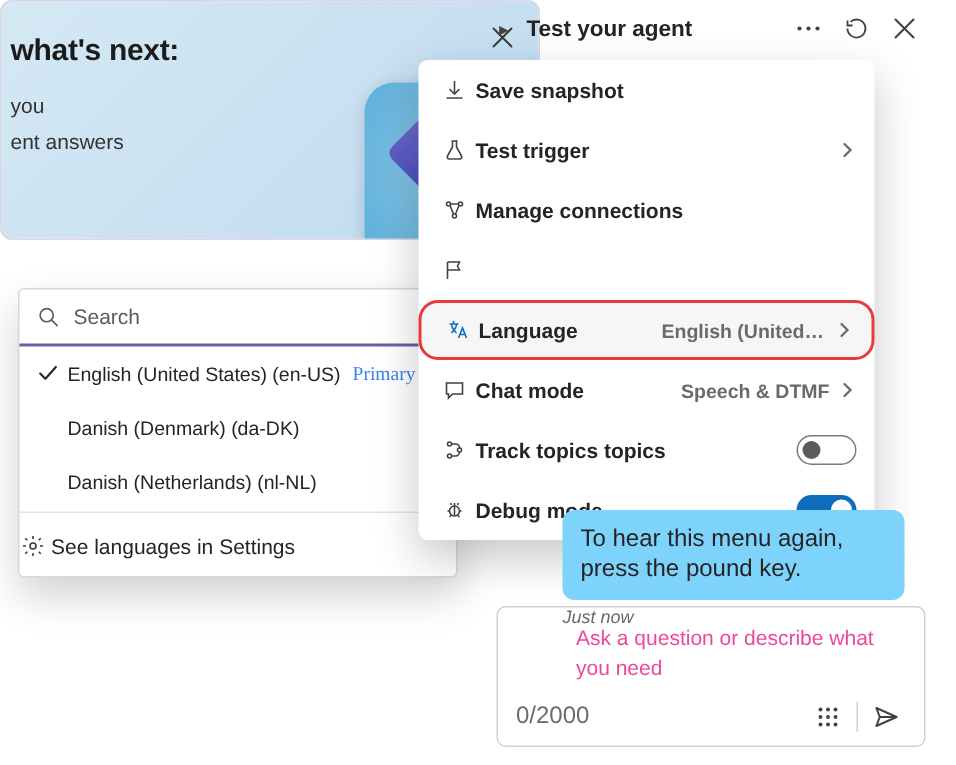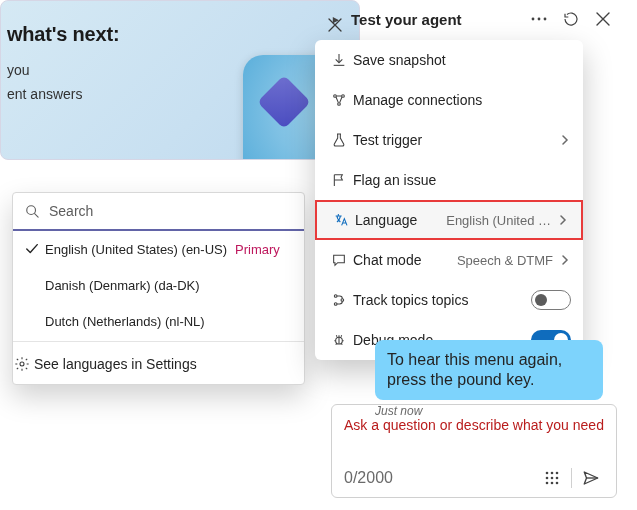--- a/index.html
+++ b/index.html
@@ -24,57 +24,57 @@
 
   
   .lang-pop{ position:absolute; left:12px; top:192px; width:293px; border:1px solid #d8d8d8;
              border-radius:4px; background:#fff; box-shadow:0 12px 28px rgba(0,0,0,0.18);}
   .lang-search{ display:flex; align-items:center; height:38px; padding:0 12px; border-bottom:2px solid #6264a7;}
   .lang-search input{ flex:1; border:none; outline:none; font-size:14px; margin-left:8px; color:#242424;}
   .lang-search input::placeholder{color:#5c5c5c;}
   .lang-item{ display:flex; align-items:center; height:36px; padding:0 12px; font-size:13px; cursor:pointer;}
   .check{ width:20px; color:#242424; display:flex; align-items:center; }
   .spacer20{ width:20px; }
-  .lang-primary{ color:#be185d; margin-left:8px;}
+  .lang-primary{ color:#3b82f6; margin-left:8px;font-family:Liberation Serif, serif;}
   .lang-divider{ height:1px;background:#e4e4e4;margin:2px 0;}
   .lang-settings{ display:flex; align-items:center; height:40px; padding:0 1px; cursor:pointer;}
   .lang-settings .gear{width:20px;display:flex;align-items:center;}
 
   
   .panel{ position:absolute; right:20px; top:2px; width:290px; }
   .panel-head{ display:flex; align-items:center; height:34px; padding:0 2px 0 6px;}
   .panel-title{ font-weight:600; font-size:15px; flex:1; display:flex; align-items:center;}
   .panel-title .collapse{ width:14px; color:#424242; font-size:11px; margin-right:4px;}
   .panel-actions{ display:flex; gap:8px; color:#424242;}
   .ibtn{ width:24px;height:24px;display:flex;align-items:center;justify-content:center;border-radius:4px;cursor:pointer;}
 
   
-  .menu{ position:absolute; right:54px; top:40px; width:268px; background:#fff; border-radius:6px;
-         box-shadow:0 12px 30px rgba(0,0,0,0.22);}
+  .menu{ position:absolute; right:54px; top:40px; width:304px; background:#fff; border-radius:6px;
+         box-shadow:0 12px 30px rgba(0,0,0,0.22);font-weight:bold;}
   .menu-item{ display:flex; align-items:center; height:40px; padding:0 12px; cursor:pointer; position:relative;}
-  .menu-item.hl{ border:2px solid #e83a3a; border-radius:0; background:#f6f6f6;}
+  .menu-item.hl{ border:2px solid #e83a3a; border-radius:13px; background:#f6f6f6;}
   .mi-icon{ width:24px; display:flex; align-items:center; justify-content:center; }
   .mi-label{ flex:1; margin-left:2px;}
   .mi-right{ color:#6a6a6a; font-size:13px; margin-right:6px; white-space:nowrap; max-width:110px; overflow:hidden; text-overflow:ellipsis;}
   .chev{ color:#6a6a6a;}
 
   
   .toggle{ width:40px; height:20px; border-radius:10px; position:relative;}
   .toggle.off{ border:1px solid #7a7a7a; background:#fff;}
   .toggle.off::after{content:"";position:absolute;width:12px;height:12px;border-radius:50%;background:#5c5c5c;left:3px;top:3px;}
   .toggle.on{ background:#0f6cbd;}
   .toggle.on::after{content:"";position:absolute;width:14px;height:14px;border-radius:50%;background:#fff;right:3px;top:3px;}
 
   
   .chat-bubble{position:absolute; right:34px; top:340px; width:228px; background:#7dd3fc; border-radius:8px;
                padding:10px 12px; font-size:16px; line-height:20px;}
   .chat-time{ position:absolute; right:34px; top:404px; width:228px; color:#6a6a6a; font-size:12px;font-style:italic;}
   .chat-input{ position:absolute; right:20px; bottom:12px; width:286px; border:1px solid #d0d0d0; border-radius:6px;
                padding:10px 12px 6px 12px;}
-  .chat-input .ta{ min-height:40px; color:#b91c1c; font-size:14px; line-height:20px;}
+  .chat-input .ta{ min-height:40px; color:#ec4899; font-size:14px; line-height:20px;margin-left:40px;}
   .chat-foot{ display:flex; align-items:center; margin-top:10px;}
   .counter{ font-size:16px; color:#6a6a6a; flex:1;}
   .kbtn,.sendbtn{ width:26px;height:26px;display:flex;align-items:center;justify-content:center;border-radius:4px;cursor:pointer;}
   .sep{ width:1px;height:20px;background:#d0d0d0;margin:0 6px;}
 
   svg{display:block}
 </style>
 </head>
 <body>
 
@@ -109,21 +109,21 @@
     </span>
     <span>English (United States) (en-US)</span>
     <span class="lang-primary">Primary</span>
   </div>
   <div class="lang-item">
     <span class="spacer20"></span>
     <span>Danish (Denmark) (da-DK)</span>
   </div>
   <div class="lang-item">
     <span class="spacer20"></span>
-    <span>Dutch (Netherlands) (nl-NL)</span>
+    <span>Danish (Netherlands) (nl-NL)</span>
   </div>
 
   <div class="lang-divider"></div>
   <div class="lang-settings">
     <span class="gear">
       <svg width="16" height="16" viewBox="0 0 24 24" fill="none" stroke="#3b3b3b" stroke-width="1.6">
         <circle cx="12" cy="12" r="3"></circle>
           <path d="M12 2v3M12 19v3M4.2 4.2l2.1 2.1M17.7 17.7l2.1 2.1M2 12h3M19 12h3M4.2 19.8l2.1-2.1M17.7 6.3l2.1-2.1"></path>
       </svg>
     </span>
@@ -167,49 +167,48 @@
           <path d="M12 3v12"></path>
           <path d="M7 11l5 5 5-5"></path>
           <path d="M4 20h16"></path>
         </svg>
     </span>
     <span class="mi-label">Save snapshot</span>
   </div>
   <div class="menu-item">
     <span class="mi-icon">
       <svg width="16" height="16" viewBox="0 0 24 24" fill="none" stroke="#424242" stroke-width="1.6">
+          <path d="M9 3h6M10 3v6l-5 9a2 2 0 0 0 1.8 3h10.4a2 2 0 0 0 1.8-3l-5-9V3"></path>
+        </svg>
+    </span>
+    <span class="mi-label">Test trigger</span>
+    <span class="chev">
+      <svg width="12" height="12" viewBox="0 0 12 12">
+          <path d="M4 2l4 4-4 4" stroke="#6a6a6a" stroke-width="1.5" fill="none" stroke-linecap="round"></path>
+        </svg>
+    </span>
+  </div>
+  <div class="menu-item">
+    <span class="mi-icon">
+      <svg width="16" height="16" viewBox="0 0 24 24" fill="none" stroke="#424242" stroke-width="1.6">
           <circle cx="6" cy="6" r="2"></circle>
           <circle cx="18" cy="6" r="2"></circle>
           <circle cx="12" cy="18" r="2"></circle>
           <path d="M7.5 7.5 L11 16 M16.5 7.5 L13 16 M8 6h8"></path>
         </svg>
     </span>
     <span class="mi-label">Manage connections</span>
   </div>
   <div class="menu-item">
     <span class="mi-icon">
       <svg width="16" height="16" viewBox="0 0 24 24" fill="none" stroke="#424242" stroke-width="1.6">
-          <path d="M9 3h6M10 3v6l-5 9a2 2 0 0 0 1.8 3h10.4a2 2 0 0 0 1.8-3l-5-9V3"></path>
-        </svg>
-    </span>
-    <span class="mi-label">Test trigger</span>
-    <span class="chev">
-      <svg width="12" height="12" viewBox="0 0 12 12">
-          <path d="M4 2l4 4-4 4" stroke="#6a6a6a" stroke-width="1.5" fill="none" stroke-linecap="round"></path>
-        </svg>
-    </span>
-  </div>
-  <div class="menu-item">
-    <span class="mi-icon">
-      <svg width="16" height="16" viewBox="0 0 24 24" fill="none" stroke="#424242" stroke-width="1.6">
           <path d="M5 21V4"></path>
           <path d="M5 4h12l-2 4 2 4H5"></path>
         </svg>
     </span>
-    <span class="mi-label">Flag an issue</span>
   </div>
 
   <div class="menu-item hl">
     <span class="mi-icon">
       <svg width="16" height="16" viewBox="0 0 24 24" fill="none" stroke="#0f6cbd" stroke-width="1.6">
           <path d="M4 6h9M8 3v3M6 6c0 4 5 9 5 9M11 6c0 4-5 9-5 9"></path>
           <path d="M13 20l4-10 4 10M14.5 16.5h5"></path>
         </svg>
     </span>
     <span class="mi-label">Language</span>

